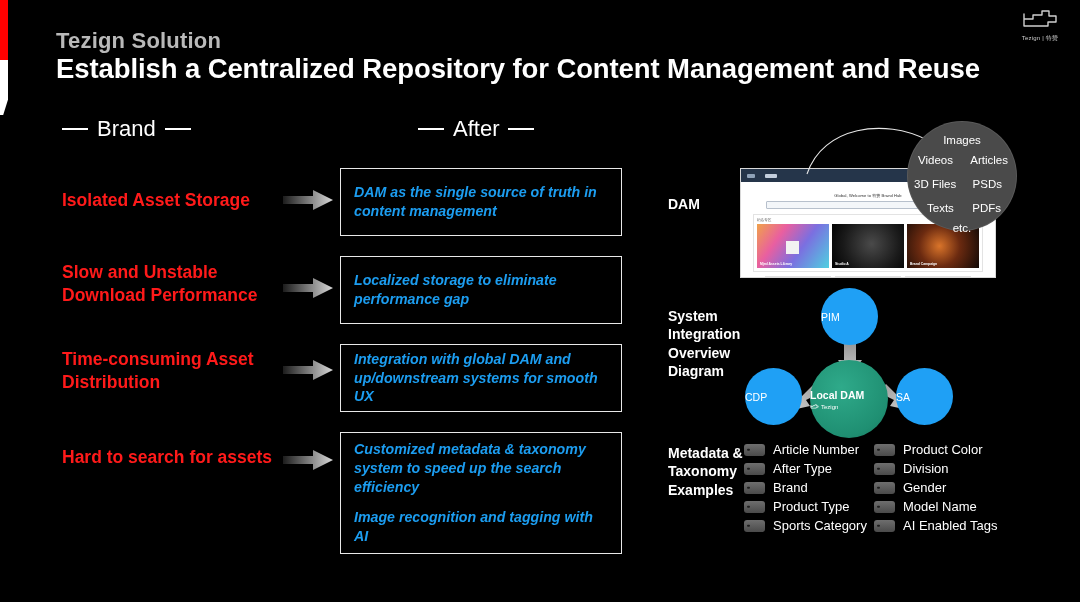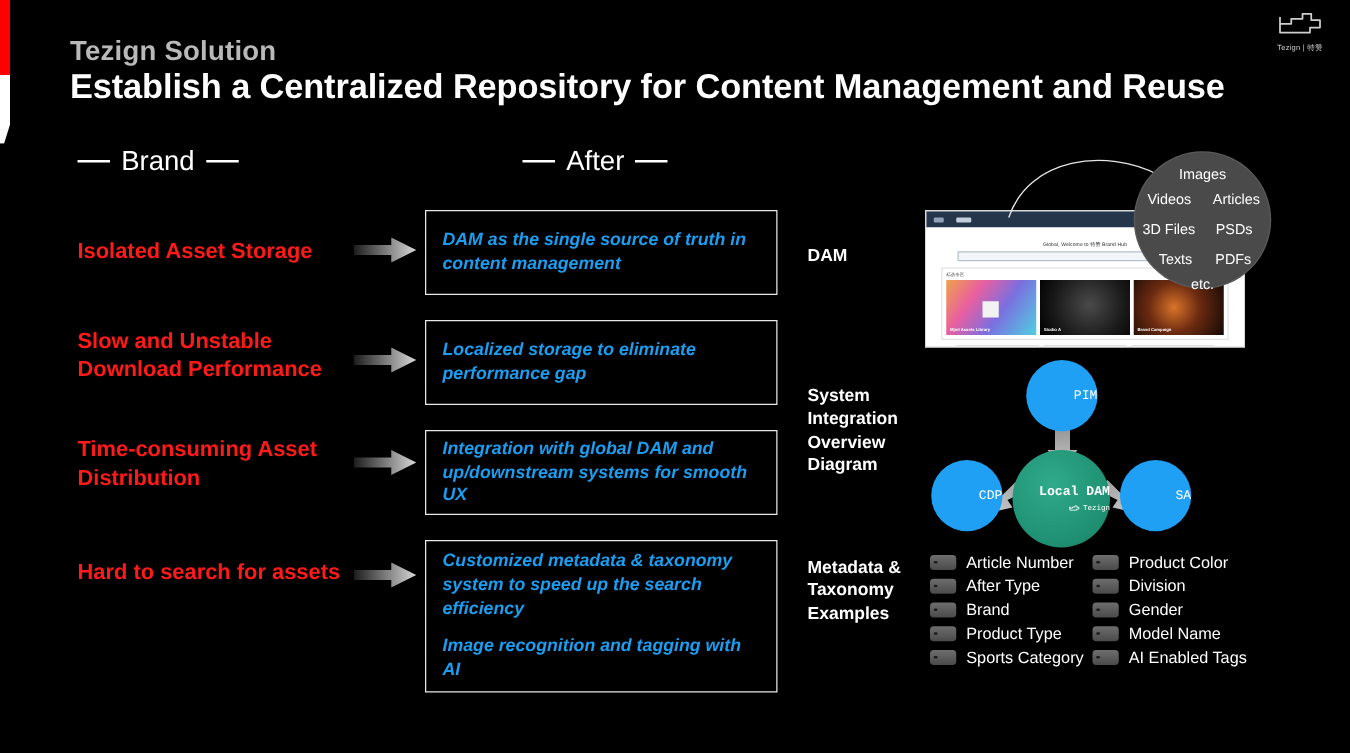--- a/index.html
+++ b/index.html
@@ -80,20 +80,21 @@
     font-size:14.2px; font-style:italic; font-weight:700;
     color:#1C9DF0; line-height:1.33;
   }
   .after-box p + p { margin-top:12px; }
 
   
   .sec-label {
     position:absolute;
     font-size:14px; font-weight:700; color:#ffffff; line-height:1.32;
     width:86px;
+    margin-left:22px;
   }
   #label-dam  { left:646px; top:195px; }
   #label-sys  { left:646px; top:307px; }
   #label-meta { left:646px; top:444px; }
 
   
   #dam-shot {
     position:absolute; left:740px; top:168px; width:256px; height:110px;
     background:#fff; border:1px solid #d8d8d8;
     overflow:hidden;
@@ -159,21 +160,21 @@
   .b-3dfiles { left:6px;   top:56px; }
   .b-psds    { right:14px; top:56px; }
   .b-texts   { left:19px;  top:80px; }
   .b-pdfs    { right:15px; top:80px; }
   .b-etc     { left:50%; transform:translateX(-50%); top:100px; }
 
   
   #diagram { position:absolute; left:738px; top:288px; width:224px; height:142px; }
   .node {
     position:absolute; border-radius:50%;
-    display:flex; flex-direction:column; align-items:flex-end; justify-content:center;font-family:Liberation Mono, monospace;
+    display:flex; flex-direction:column; align-items:flex-start; justify-content:center;
   }
   .node-blue { background:#1FA0F5; width:57px; height:57px; }
   .node-label { font-size:10.5px; color:#fff; font-weight:500; }
   #node-pim { left:83px; top:0; }
   #node-cdp { left:7px;  top:80px; }
   #node-sa  { left:158px;top:80px; }
   #node-dam {
     left:72px; top:72px; width:78px; height:78px;
     background:radial-gradient(circle at 40% 35%, #2faa8a 0%, #1f8f72 70%, #17755d 100%);
   }

